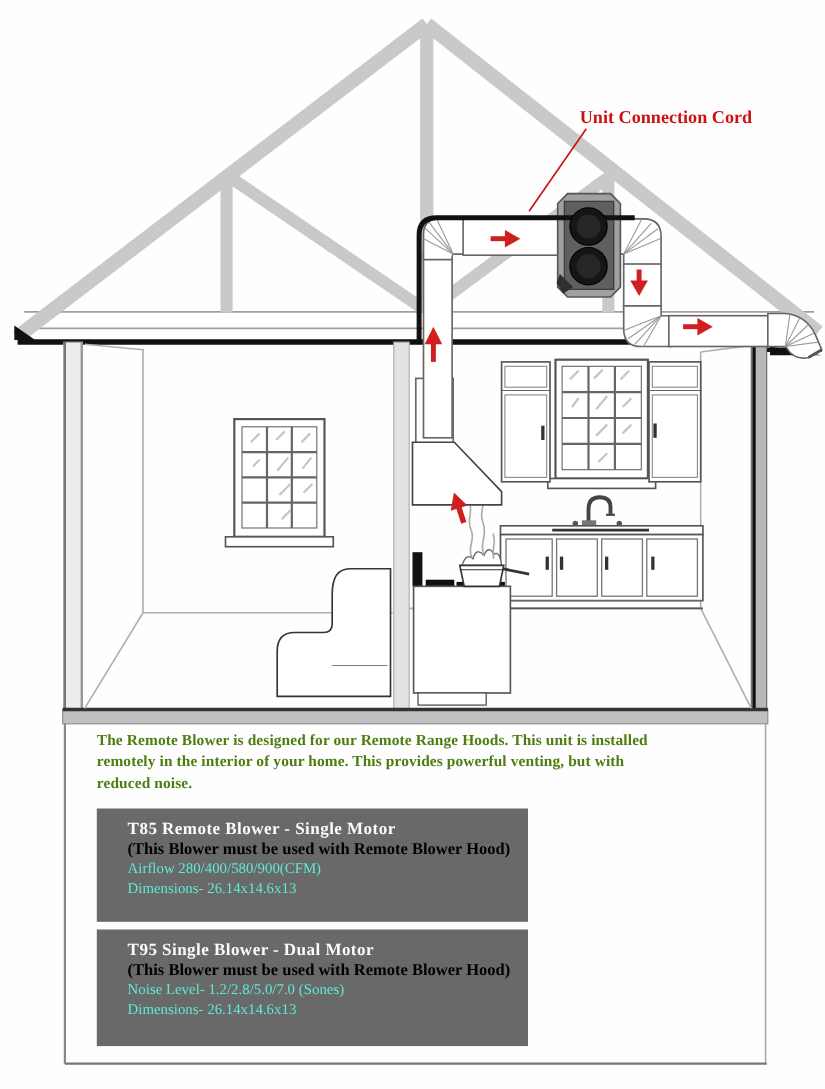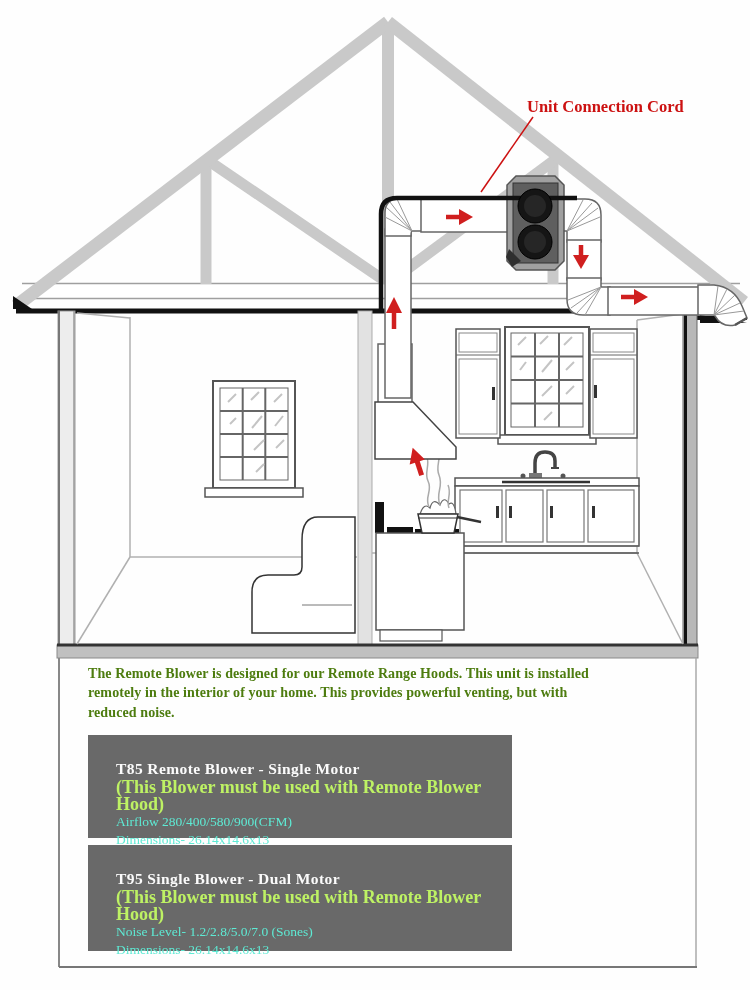--- a/index.html
+++ b/index.html
@@ -5,27 +5,27 @@
   html,body{margin:0;padding:0;background:#ffffff;}
   #page{position:relative;width:750px;height:990px;background:#fefefe;overflow:hidden;
         font-family:"Liberation Serif",serif;}
   #diagram-svg{position:absolute;left:0;top:0;}
   .description{
     position:absolute;left:88px;top:664px;width:586px;
     font-weight:bold;font-size:14px;line-height:1.38;color:#4d7c0f;
     white-space:pre-line;letter-spacing:0.1px;
   }
   .product-card{
-    position:absolute;left:88px;width:424px;background:#696969;
-    color:#e6e6e6;box-sizing:border-box;padding:24px 8px 6px 28px;
+    position:absolute;left:88px;width:392px;background:#696969;
+    color:#e6e6e6;box-sizing:border-box;padding:9px 8px 6px 28px;
   }
   .card-1{top:735px;height:103px;}
   .card-2{top:845px;height:106px;}
   .product-title{font-size:15.5px;font-weight:bold;color:#fbfbfb;letter-spacing:0.4px;line-height:20px;}
-  .product-note{font-size:18px;font-weight:bold;color:#bef264;line-height:17px;}
+  .product-note{font-size:15px;font-weight:bold;color:#000000;line-height:17px;}
   .product-spec{font-size:13.5px;color:#5eead4;line-height:17.5px;}
 </style>
 </head>
 <body>
 
 <div id="page">
 
 <svg id="diagram-svg" width="750" height="990" viewBox="0 0 750 990">
 
   <g>

